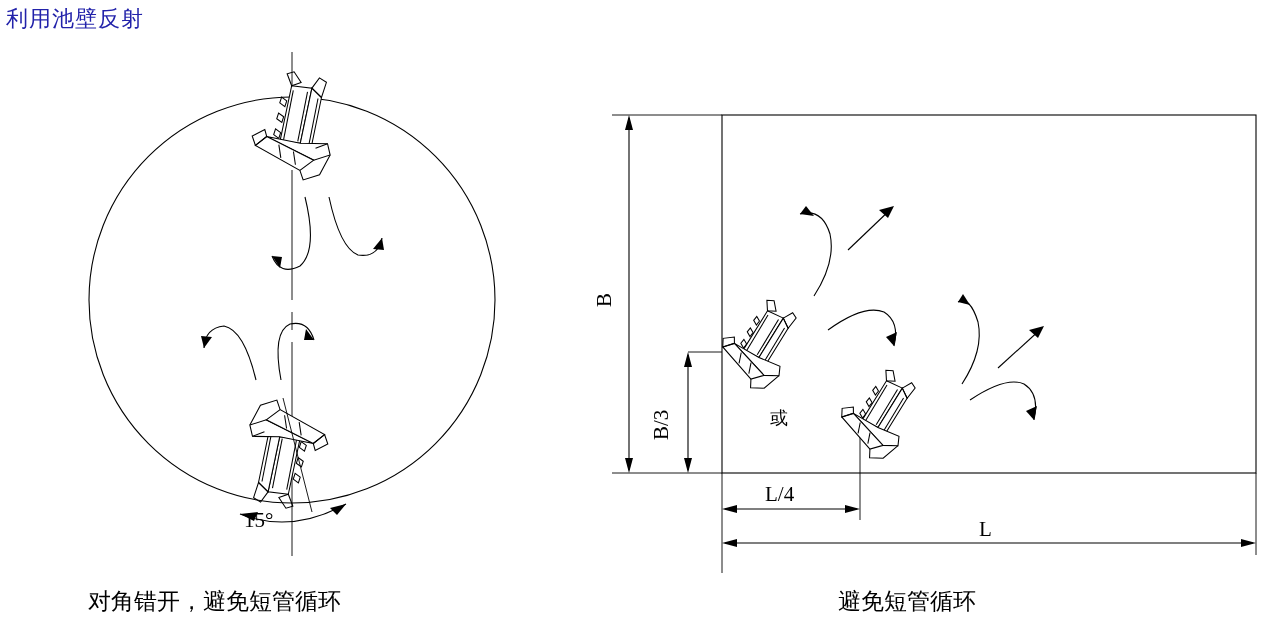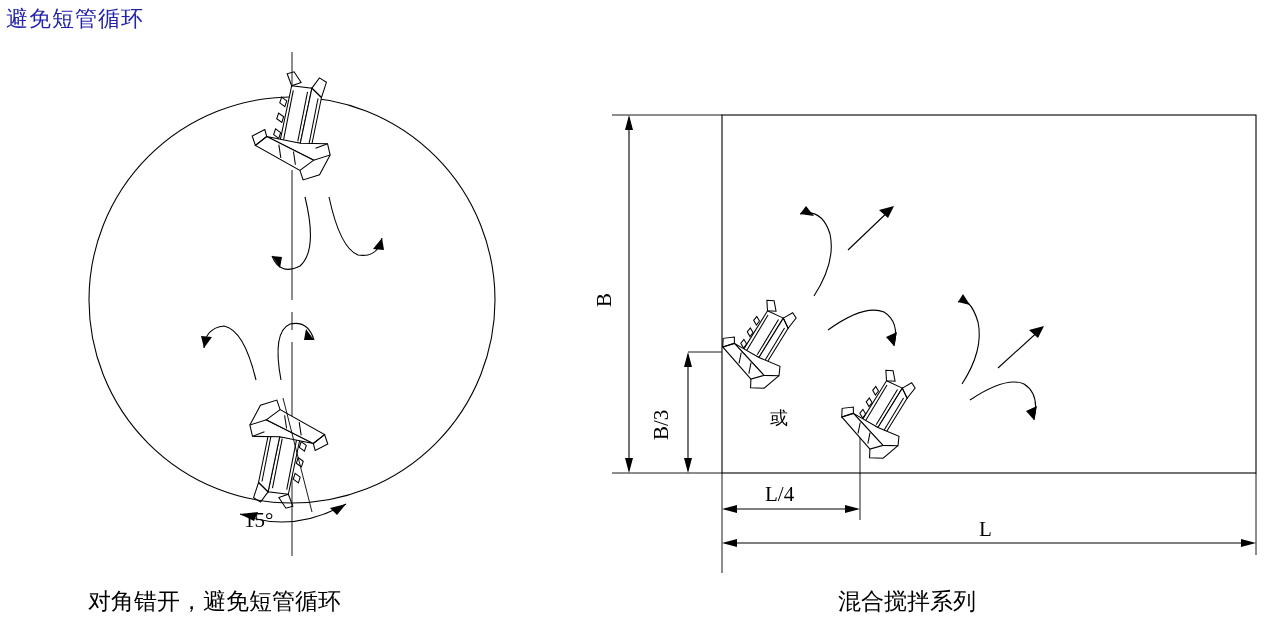--- a/index.html
+++ b/index.html
@@ -69,21 +69,21 @@
     fill: #000000;
   }
   .mixer { fill: none; stroke: #000000; stroke-width: 1.05; }
   .mixer-f { fill: #ffffff; stroke: #000000; stroke-width: 1.05; }
 </style>
 </head>
 <body>
 
 <div id="page">
 
-  <div id="page-title">避免短管循环</div>
+  <div id="page-title">利用池壁反射</div>
 
   <svg class="drawing" viewBox="0 0 1265 626">
 
     <g>
 
       <circle class="ln" cx="292" cy="300" r="203"></circle>
 
       <g>
         <line class="ln-thin" x1="292" y1="52" x2="292" y2="160"></line>
         <line class="ln-thin" x1="292" y1="170" x2="292" y2="300"></line>
@@ -264,14 +264,14 @@
         <polygon points="1034,420 1037,406 1026,411" fill="#000000"></polygon>
 
         <path class="ln" d="M 998,368 L 1042,328"></path>
         <polygon points="1044,326 1029,330 1038,338" fill="#000000"></polygon>
       </g>
     </g>
   </svg>
 
   <div class="caption" id="caption-left">对角错开，避免短管循环</div>
 
-  <div class="caption" id="caption-right">混合搅拌系列</div>
+  <div class="caption" id="caption-right">避免短管循环</div>
 </div>
 
 </body></html>

